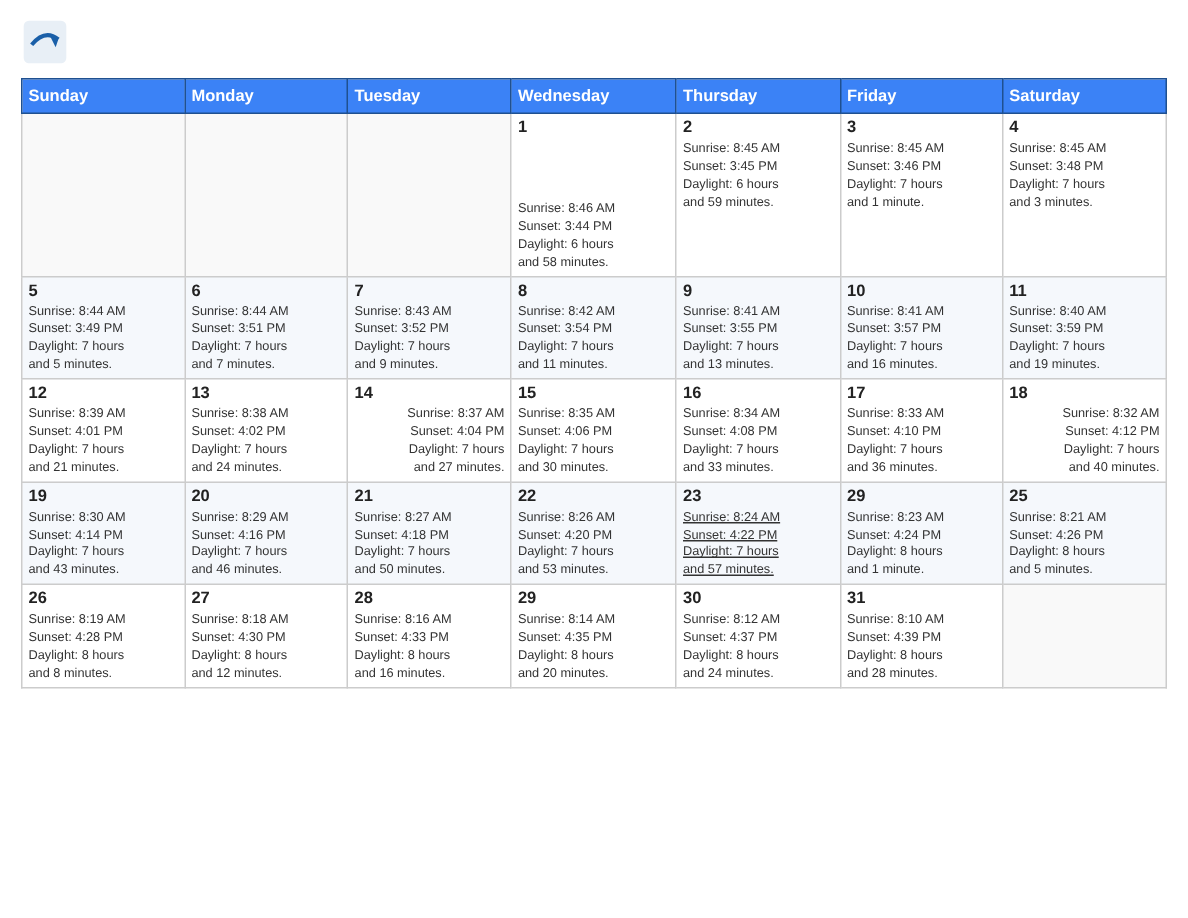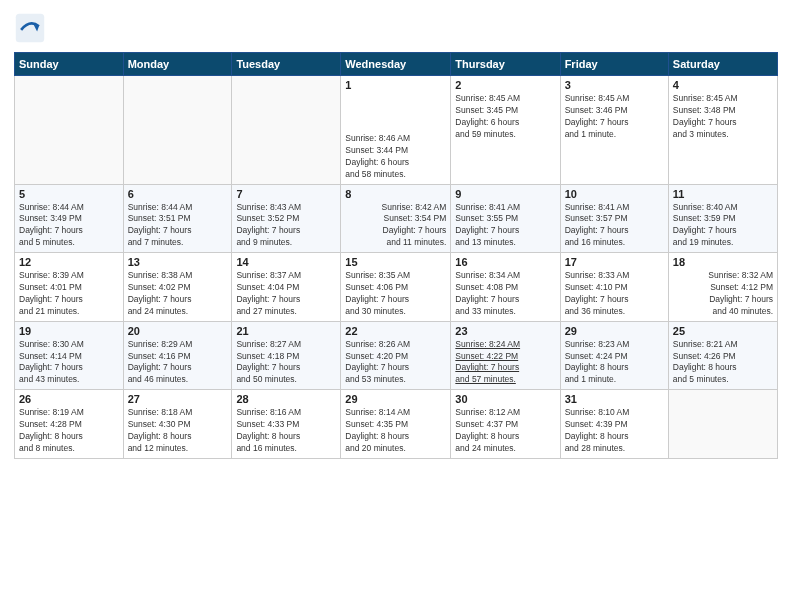--- a/index.html
+++ b/index.html
@@ -95,21 +95,21 @@
       color: #333;
       line-height: 1.4;
     }
     tr:nth-child(even) td {
       background: #f5f8fc;
     }
     tr:nth-child(odd) td {
       background: #fff;
     }
     .calendar thead tr th {
-      background: #0c4a6e;
+      background: #3b82f6;
     }
   </style>
 </head>
 <body>
 
 <div class="page">
   <div class="header">
     <div class="logo">
       <svg class="logo-icon" viewBox="0 0 36 36">
         <rect x="2" y="2" width="32" height="32" rx="4" fill="#1a5fa8" opacity="0.1"></rect>
@@ -190,21 +190,21 @@
           </td>
           <td>
             <div class="day-number">7</div>
             <div class="day-info" style="white-space: pre-line;">Sunrise: 8:43 AM
 Sunset: 3:52 PM
 Daylight: 7 hours
 and 9 minutes.</div>
           </td>
           <td>
             <div class="day-number">8</div>
-            <div class="day-info" style="white-space: pre-line; text-align: right;">Sunrise: 8:42 AM
+            <div class="day-info" style="white-space: pre-line;">Sunrise: 8:42 AM
 Sunset: 3:54 PM
 Daylight: 7 hours
 and 11 minutes.</div>
           </td>
           <td>
             <div class="day-number">9</div>
             <div class="day-info" style="white-space: pre-line;">Sunrise: 8:41 AM
 Sunset: 3:55 PM
 Daylight: 7 hours
 and 13 minutes.</div>
@@ -234,21 +234,21 @@
           </td>
           <td>
             <div class="day-number">13</div>
             <div class="day-info" style="white-space: pre-line;">Sunrise: 8:38 AM
 Sunset: 4:02 PM
 Daylight: 7 hours
 and 24 minutes.</div>
           </td>
           <td>
             <div class="day-number">14</div>
-            <div class="day-info" style="white-space: pre-line;">Sunrise: 8:37 AM
+            <div class="day-info" style="white-space: pre-line; text-align: right;">Sunrise: 8:37 AM
 Sunset: 4:04 PM
 Daylight: 7 hours
 and 27 minutes.</div>
           </td>
           <td>
             <div class="day-number">15</div>
             <div class="day-info" style="white-space: pre-line;">Sunrise: 8:35 AM
 Sunset: 4:06 PM
 Daylight: 7 hours
 and 30 minutes.</div>

